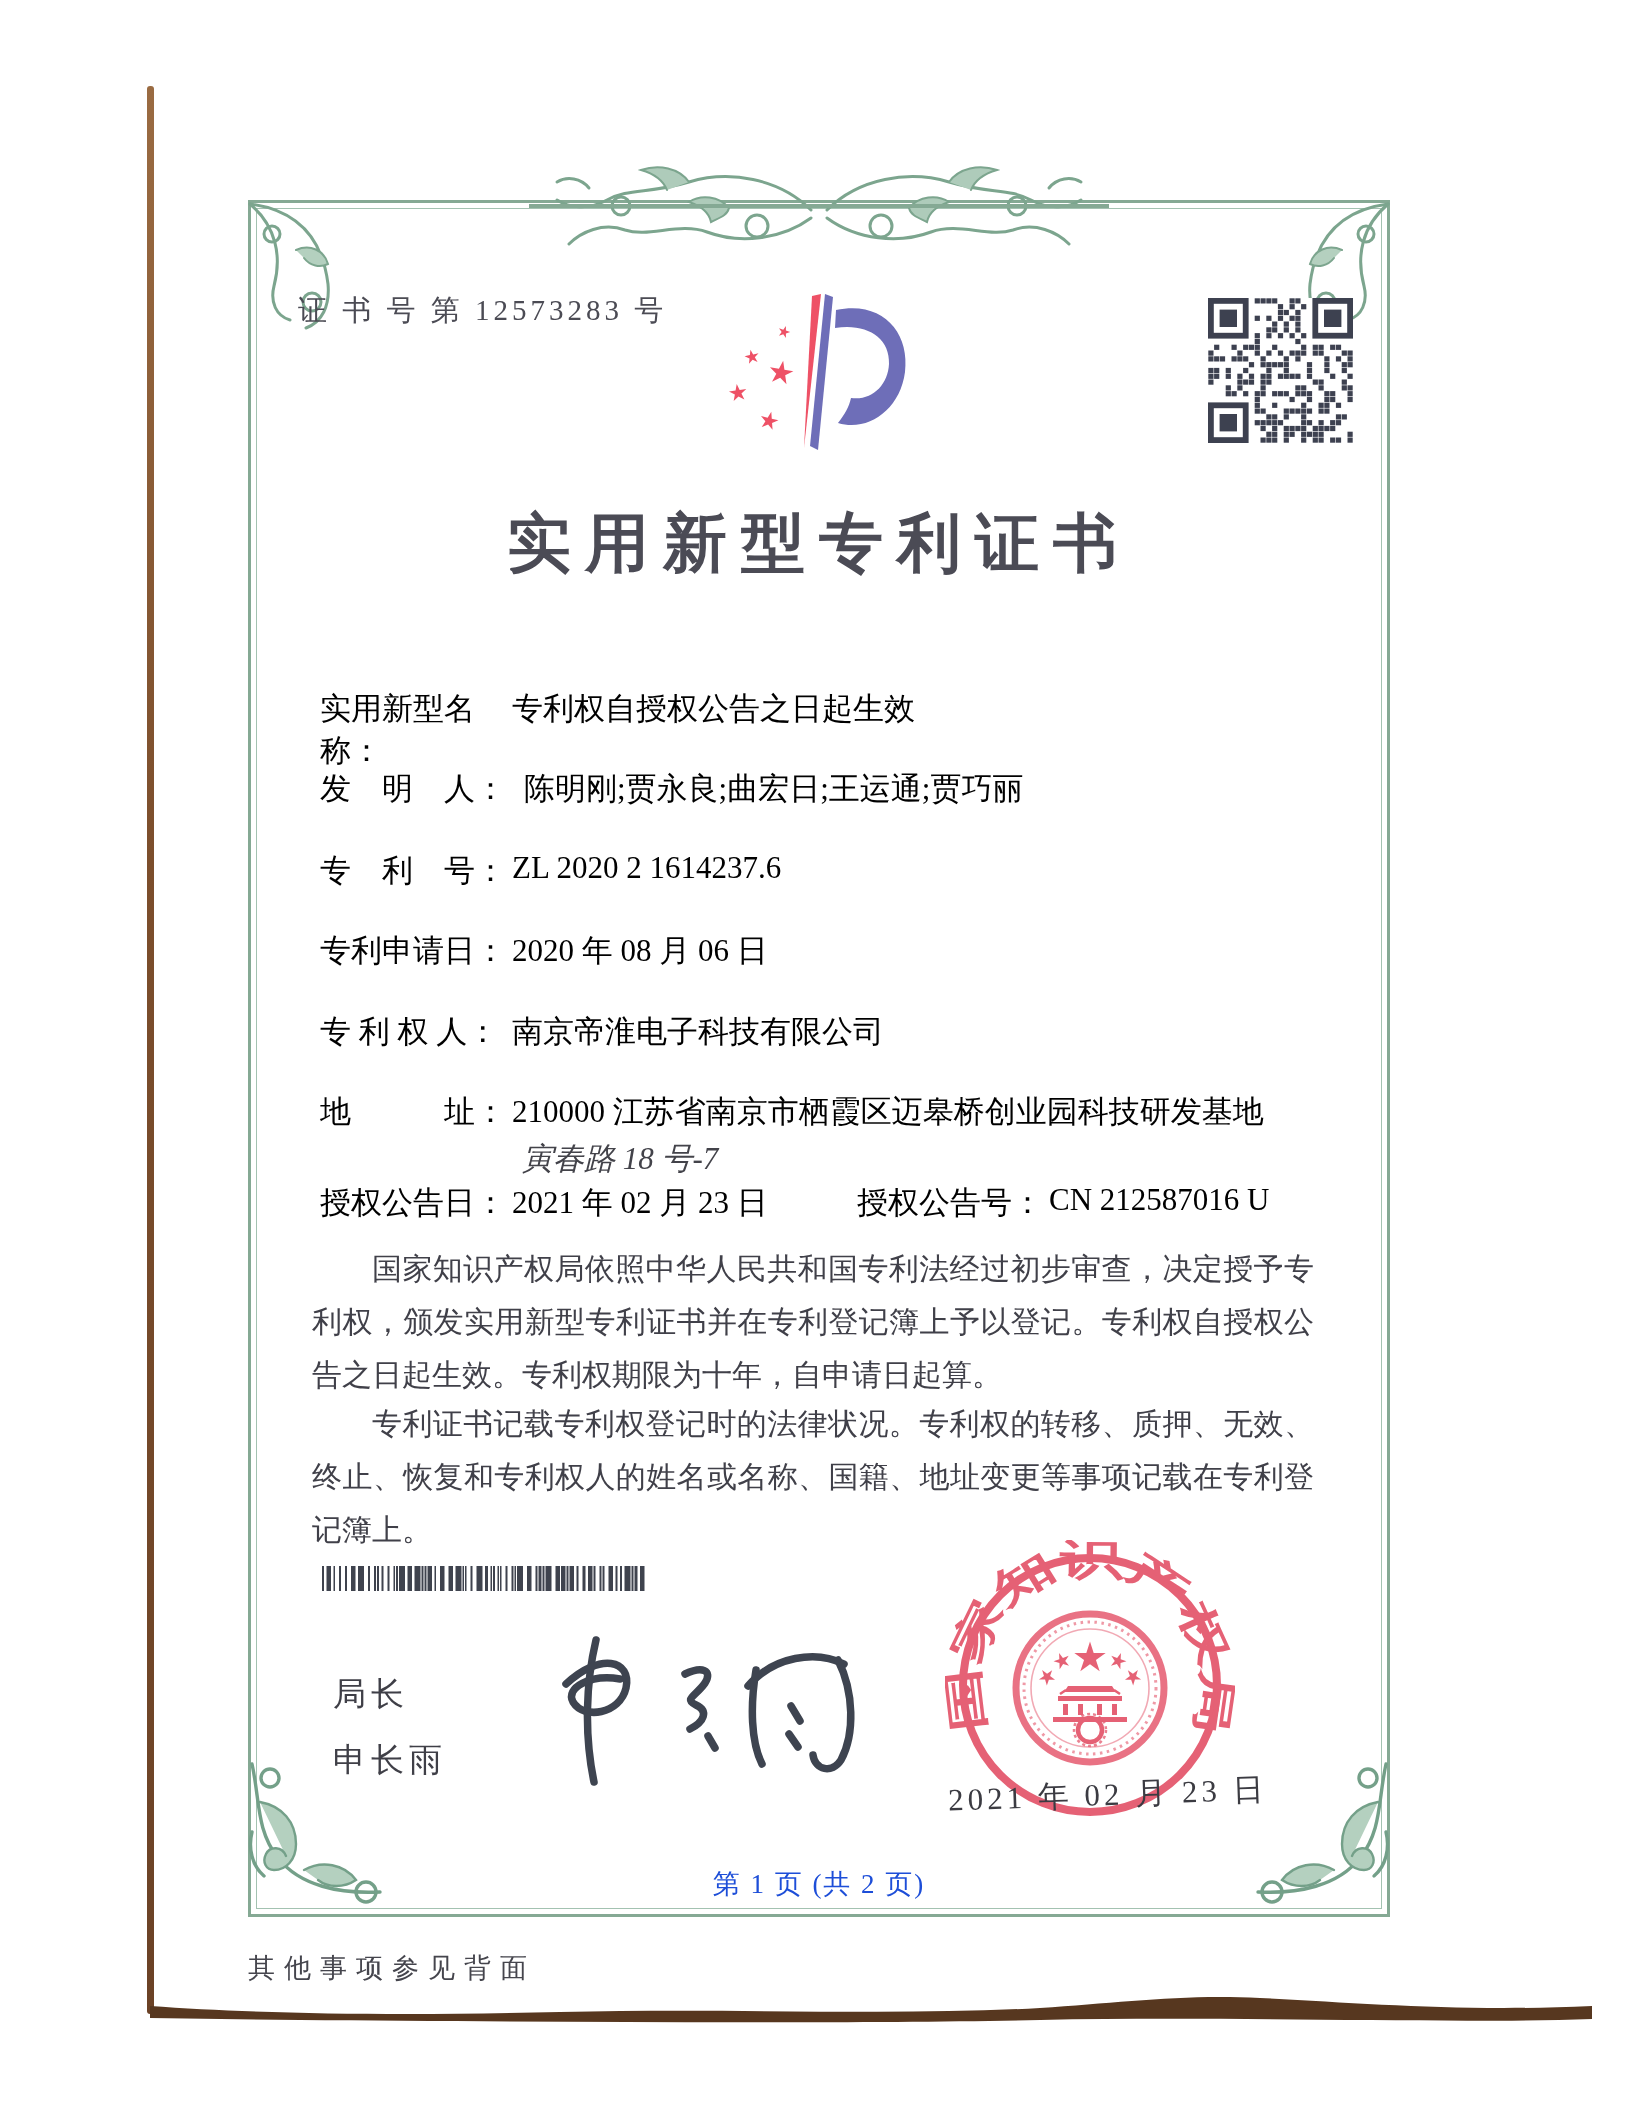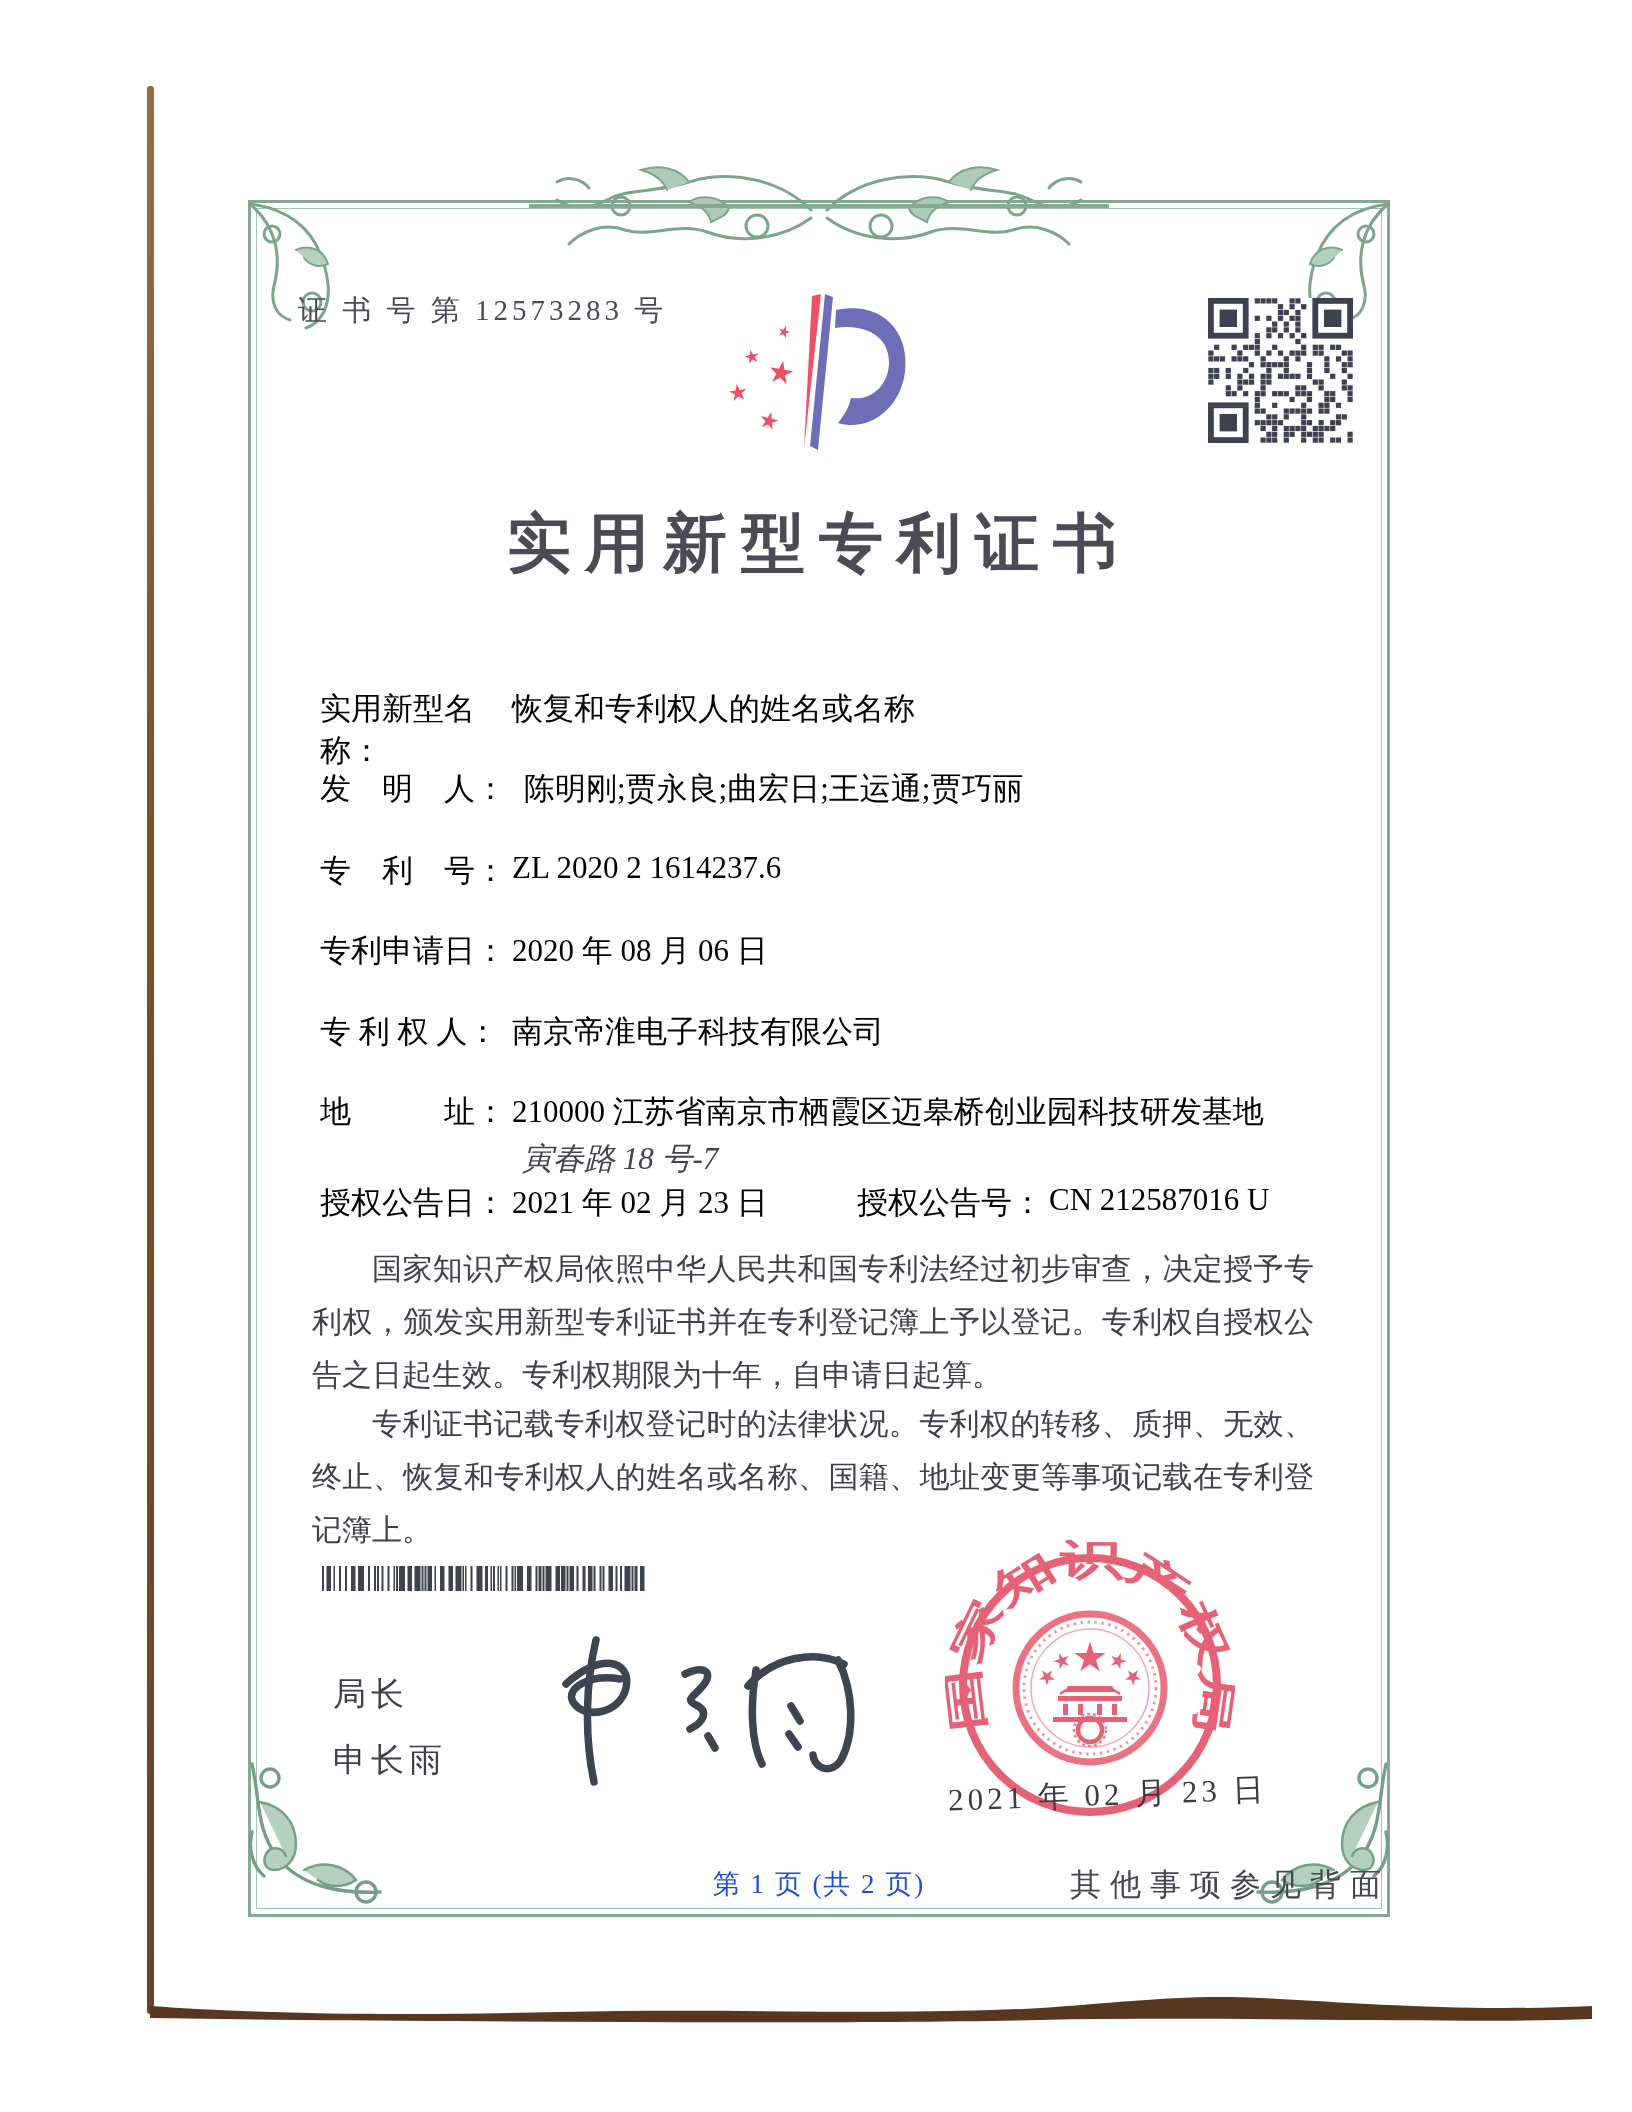--- a/index.html
+++ b/index.html
@@ -23,21 +23,21 @@
   .row .val{white-space:nowrap;}
   .addr2{left:522px;top:1138px;font-size:31px;font-style:italic;}
   .grant .val1{flex:0 0 345px;}
   .para{left:312px;width:1002px;font-size:30px;line-height:1.76;
       text-align:justify;text-indent:2em;color:#404049;}
   .director{left:333px;font-size:33px;letter-spacing:5px;color:#3f3f47;}
   .sealdate{left:948px;top:1774px;font-size:31px;letter-spacing:4px;color:#3b3b42;
       transform:rotate(-2deg);}
   .pageinfo{left:248px;top:1866px;width:1142px;text-align:center;font-size:27px;
       letter-spacing:2px;color:#1d4ed8;}
-  .footnote{left:248px;top:1864px;width:1142px;text-align:right;font-size:31px;
+  .footnote{left:248px;top:1950px;width:1142px;text-align:left;font-size:27px;
       letter-spacing:9px;color:#45454d;}
   svg{display:block;}
 </style>
 </head>
 <body>
 
 <div class="abs paper-left-edge"></div>
 <svg class="abs" style="left:140px;top:1986px;" width="1460" height="44" viewBox="0 0 1460 44">
   <path d="M10,20 C120,28 260,30 420,26 C600,22 760,30 900,22 C980,17 1040,8 1120,12 C1220,17 1320,26 1452,20 L1452,33 C1300,38 1100,30 900,34 C700,38 400,36 160,34 L10,32 Z" fill="#57371f"></path>
 </svg>
@@ -325,21 +325,21 @@
       <rect x="0" y="104.39999999999999" width="40.6" height="40.6"></rect>
       <rect x="5.8" y="110.2" width="29" height="29" fill="#fff"></rect>
       <rect x="11.6" y="116" width="17.4" height="17.4" fill="#3d4150"></rect>
     </g>
 </svg>
 
 <div class="abs title">实用新型专利证书</div>
 
 <div class="abs row" style="top:688px;">
   <span class="lab">实用新型名称：</span>
-  <span class="val">恢复和专利权人的姓名或名称</span>
+  <span class="val">专利权自授权公告之日起生效</span>
 </div>
 <div class="abs row" style="top:768px;gap:12px;">
   <span class="lab">发　明　人：</span>
   <span class="val">陈明刚;贾永良;曲宏日;王运通;贾巧丽</span>
 </div>
 <div class="abs row" style="top:850px;">
   <span class="lab">专　利　号：</span>
   <span class="val">ZL 2020 2 1614237.6</span>
 </div>
 <div class="abs row" style="top:930px;">

